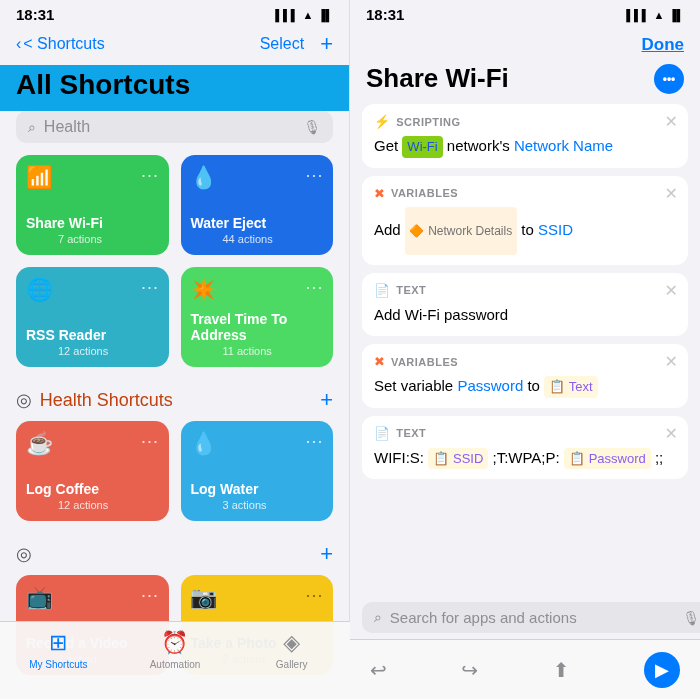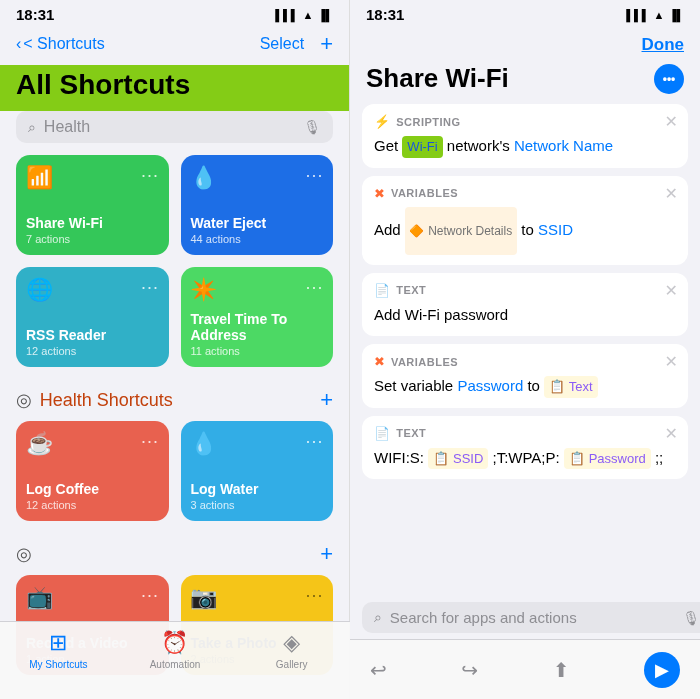--- a/index.html
+++ b/index.html
@@ -44,21 +44,21 @@
       display: flex; align-items: center; gap: 2px;
       color: #007aff; font-size: 16px;
     }
     .nav-actions { display: flex; gap: 16px; align-items: center; }
     .nav-select { color: #007aff; font-size: 16px; }
     .nav-plus { color: #007aff; font-size: 22px; font-weight: 300; }
 
     .page-title {
       font-size: 28px; font-weight: 700;
       padding: 4px 16px 10px;
-      background: #84cc16;
+      background: #0ea5e9;
     }
 
     .search-bar {
       margin: 0 16px 12px;
       background: #e5e5ea;
       border-radius: 10px;
       padding: 7px 12px;
       display: flex; align-items: center; gap: 8px;
     }
     .search-icon-sym { color: #8e8e93; font-size: 14px; }
@@ -87,21 +87,21 @@
       justify-content: space-between;
       position: relative;
     }
     .shortcut-card .card-top {
       display: flex; justify-content: space-between; align-items: flex-start;
     }
     .card-icon { font-size: 22px; }
     .card-menu { color: rgba(255,255,255,0.8); font-size: 18px; }
     .card-bottom {}
     .card-name { font-size: 14px; font-weight: 600; color: white; margin-bottom: 2px; }
-    .card-actions { font-size: 11px; color: rgba(255,255,255,0.8); }
+    .card-actions { font-size: 11px; color: rgba(255,255,255,0.8); margin-left: 32px; }
 
     .section-header {
       display: flex; justify-content: space-between; align-items: center;
       padding: 8px 16px 8px;
     }
     .section-title-row { display: flex; align-items: center; gap: 8px; }
     .section-icon { font-size: 18px; color: #555; }
     .section-title { font-size: 18px; font-weight: 400; color: #c2410c; }
     .section-plus { color: #007aff; font-size: 22px; font-weight: 300; }
 

